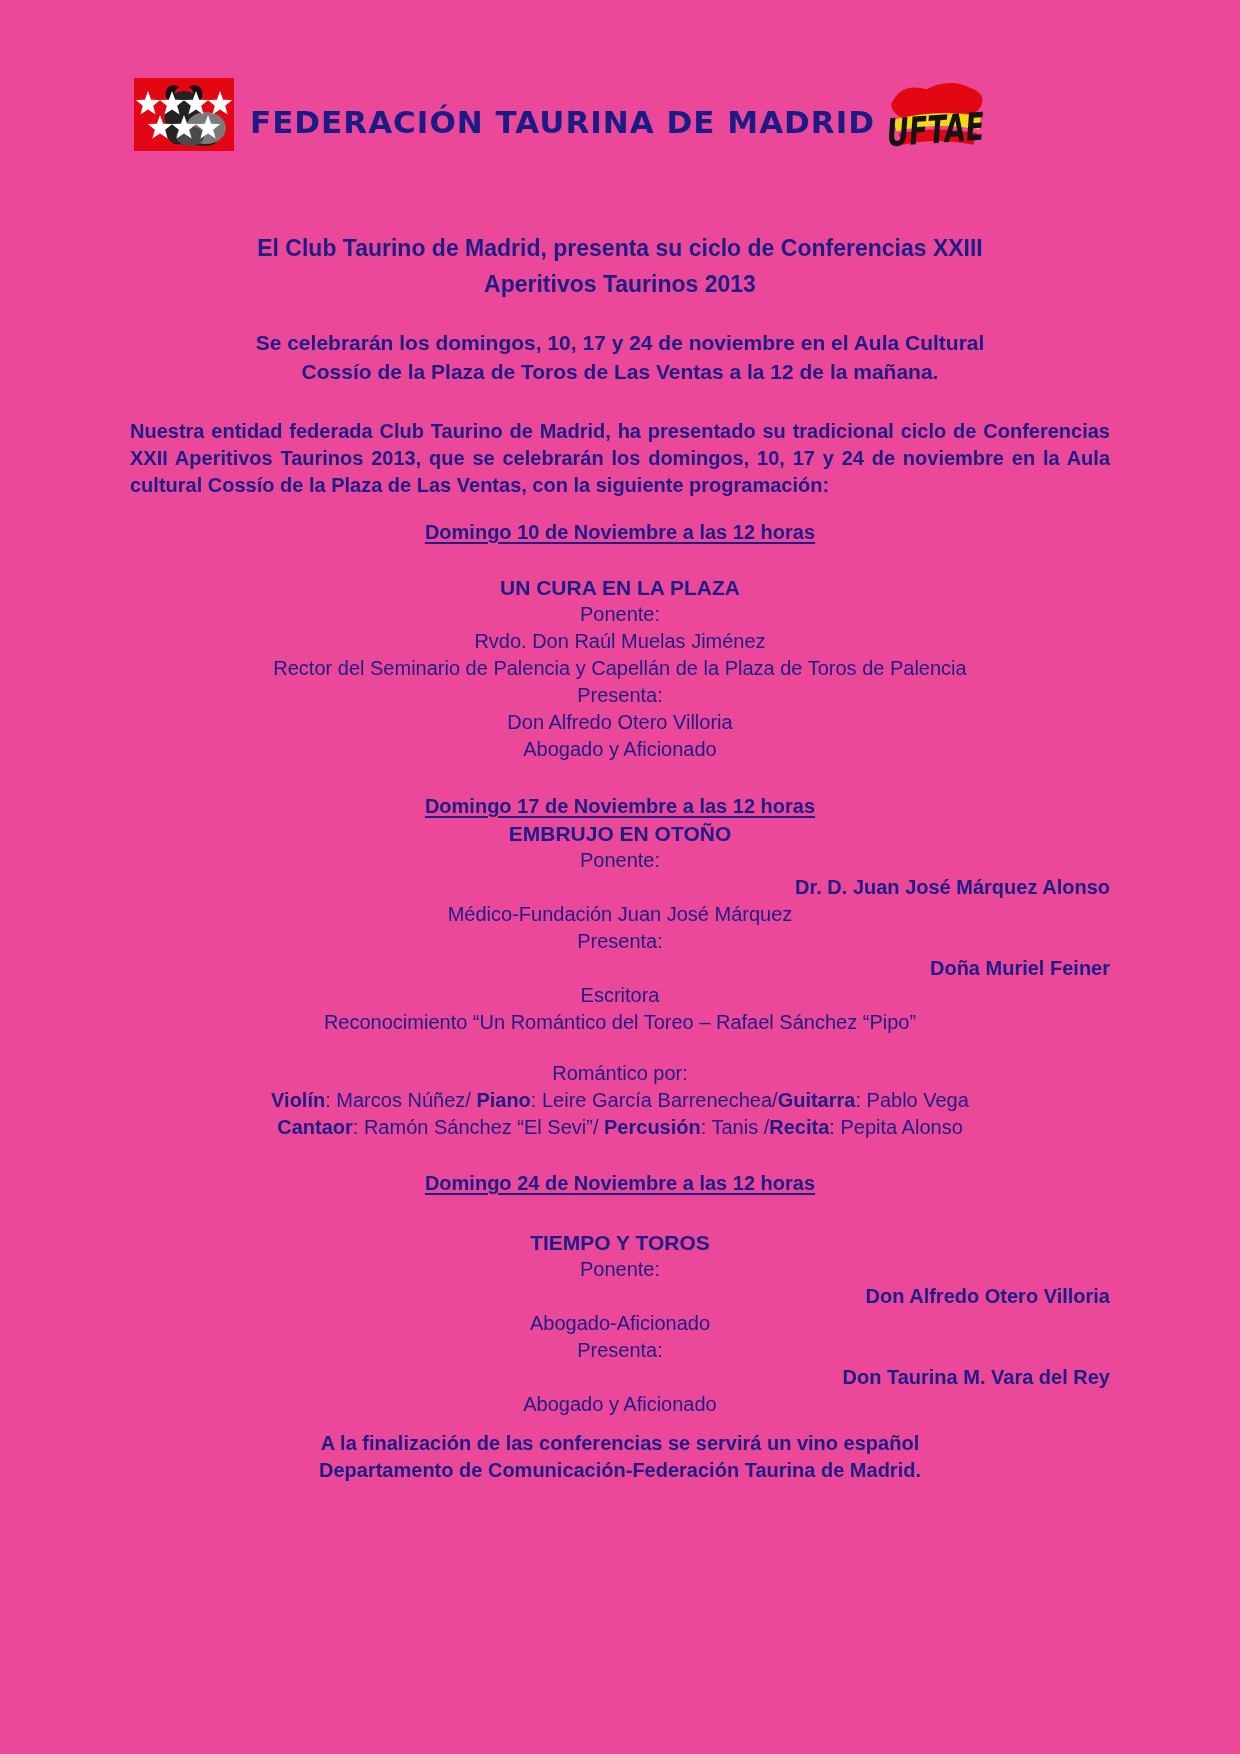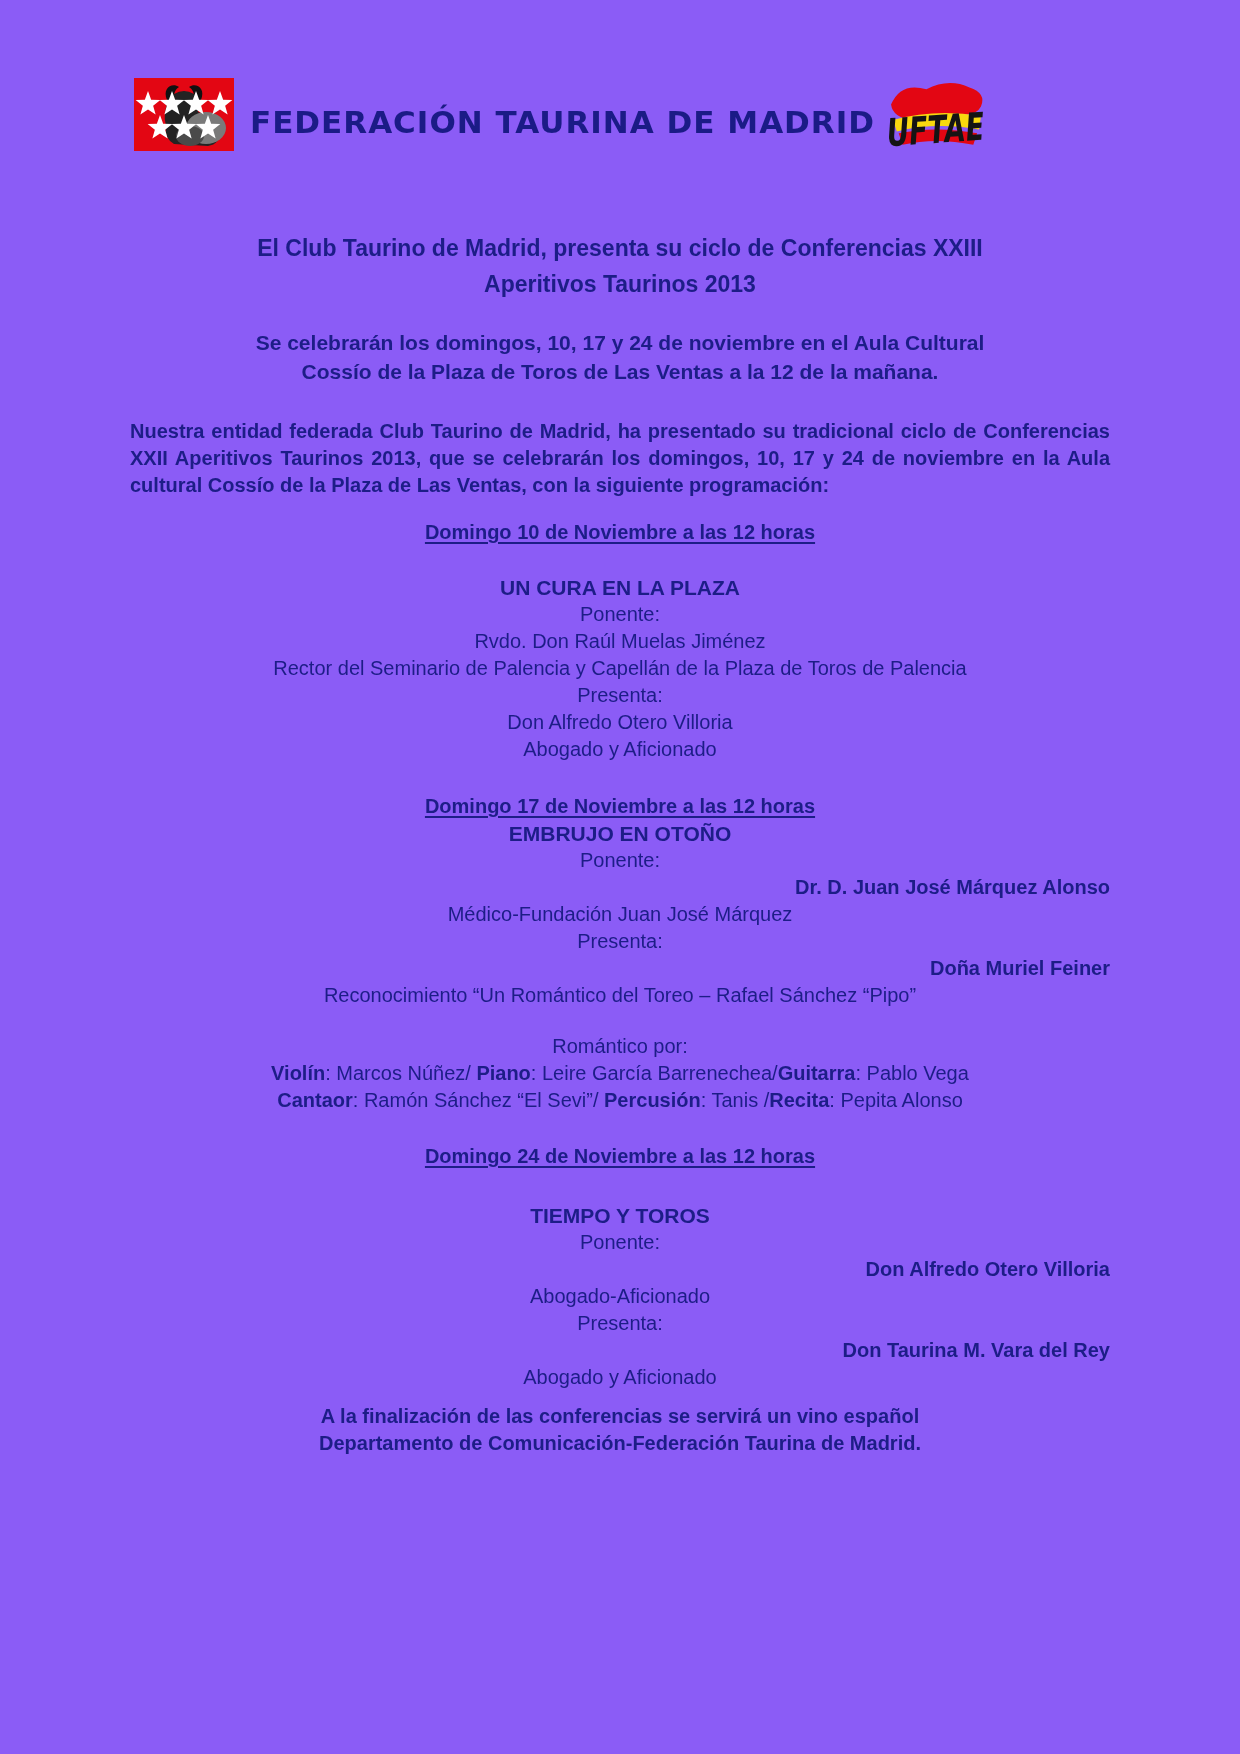--- a/index.html
+++ b/index.html
@@ -4,21 +4,21 @@
 <style>
   :root{
     --navy:#1d1d87;
     --red:#e30613;
   }
   html,body{margin:0;padding:0;background:#ffffff;}
   .page{
     position:relative;
     width:1240px;
     height:1754px;
-    background:#8b5cf6;
+    background:#ec4899;
     color:var(--navy);
     font-family:"Liberation Sans", sans-serif;
     overflow:hidden;
   }
   .header{
     display:flex;
     align-items:flex-start;
     padding:78px 0 0 134px;
     height:94px;
   }
@@ -122,20 +122,21 @@
     </div>
 
     <div class="date-heading mt30">Domingo 17 de Noviembre  a las 12 horas</div>
     <div class="mt31">
       <div class="session-title">EMBRUJO EN OTOÑO</div>
       <div>Ponente:</div>
       <div class="b">Dr. D. Juan José Márquez Alonso</div>
       <div>Médico-Fundación Juan José Márquez</div>
       <div>Presenta:</div>
       <div class="b">Doña Muriel Feiner</div>
+      <div>Escritora</div>
       <div>Reconocimiento “Un Romántico del Toreo – Rafael Sánchez “Pipo”</div>
     </div>
 
     <div class="mt24">
       <div>Romántico por:</div>
       <div>
         <span class="b">Violín</span><span>: Marcos Núñez/ </span><span class="b">Piano</span><span>: Leire García Barrenechea/</span><span class="b">Guitarra</span><span>: Pablo Vega</span>
       </div>
       <div>
         <span class="b">Cantaor</span><span>: Ramón Sánchez “El Sevi”/ </span><span class="b">Percusión</span><span>: Tanis /</span><span class="b">Recita</span><span>: Pepita Alonso</span>

